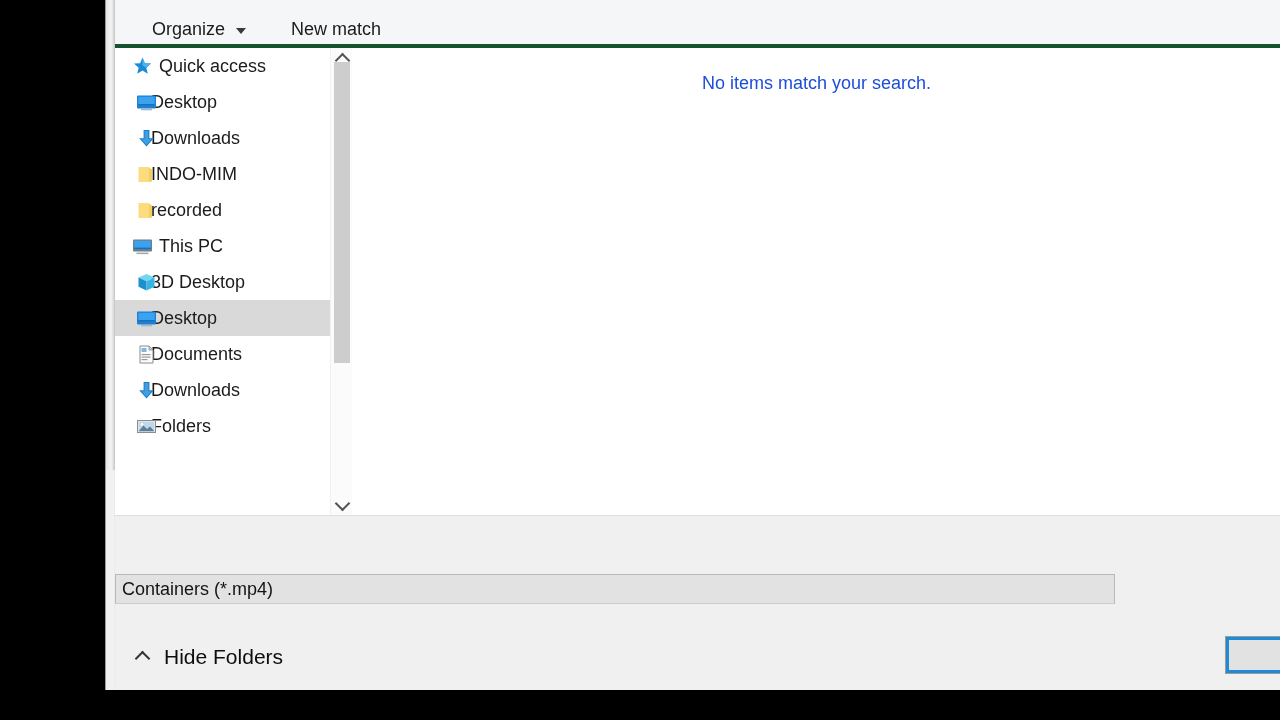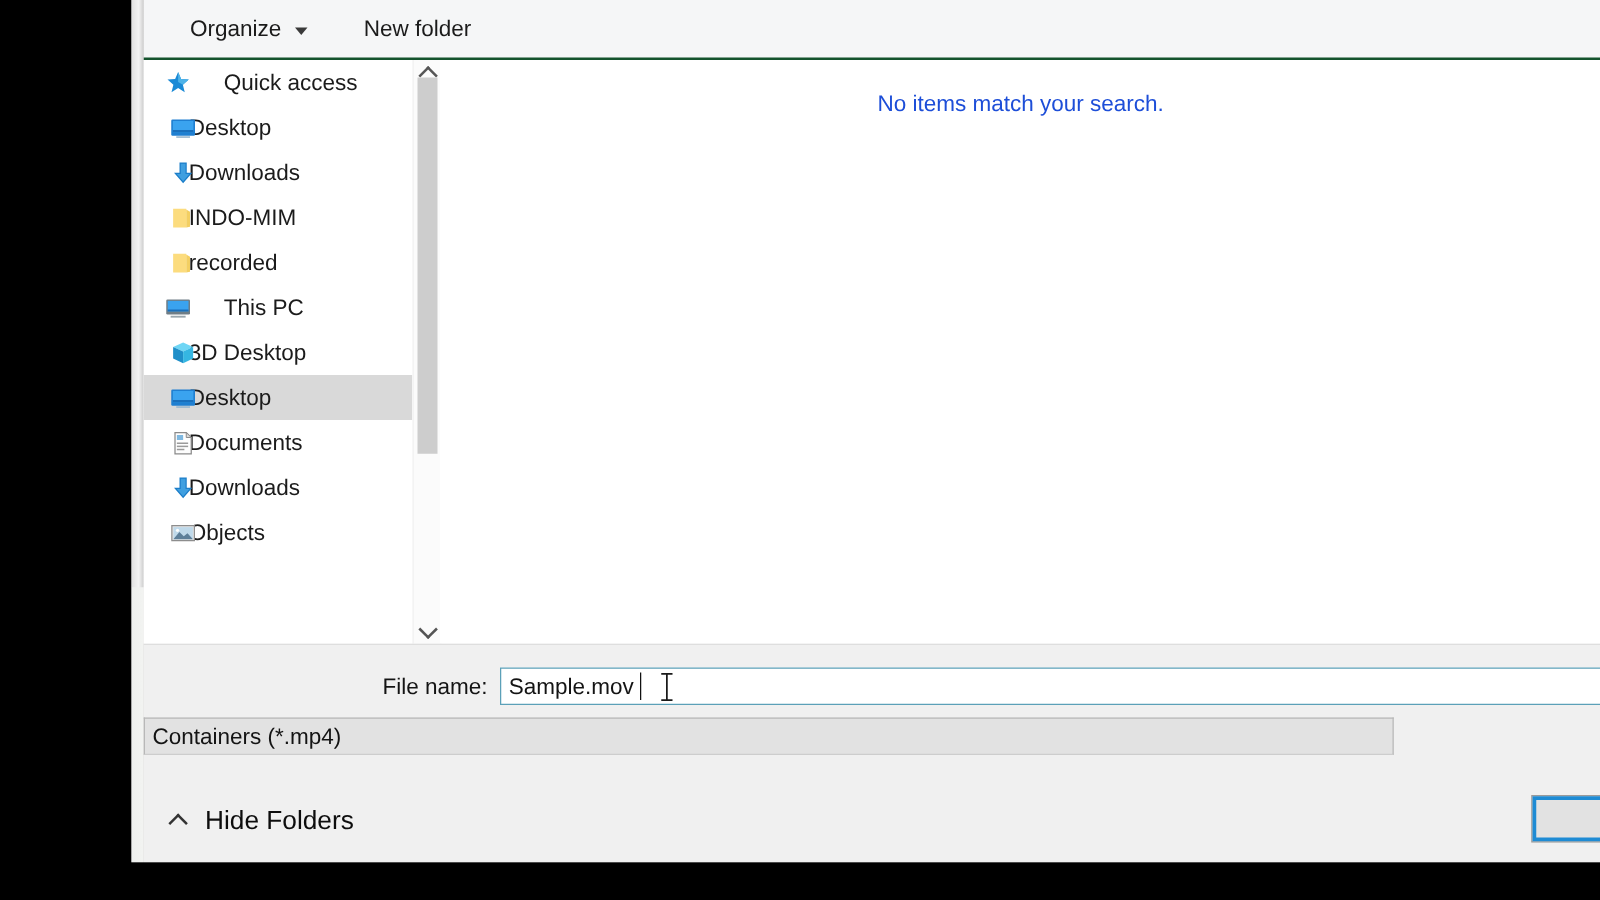--- a/index.html
+++ b/index.html
@@ -50,24 +50,24 @@
   }
 
   
   #toolbar {
     position: absolute;
     left: 10px;
     top: 0;
     right: 0;
     height: 48px;
     background: #f5f6f7;
-    border-bottom: 2px solid #14532d;
-    box-sizing: border-box;
-    display: flex;
-    align-items: center;
+    border-bottom: 4px solid #14532d;
+    box-sizing: border-box;
+    display: flex;
+    align-items: flex-end;
   }
   .tb-btn {
     display: flex;
     align-items: center;
     height: 30px;
     padding: 0 10px;
     margin-left: 8px;
     font-size: 18px;
     color: #1b1b1b;
     cursor: default;
@@ -101,21 +101,21 @@
     width: 215px;
     height: 467px;
     background: #ffffff;
     overflow: hidden;
   }
   .nav-item {
     position: relative;
     display: flex;
     align-items: center;
     height: 36px;
-    padding-left: 64px;
+    padding-left: 44px;
     font-size: 18px;
     color: #1b1b1b;
     cursor: default;
     white-space: nowrap;
   }
   .nav-item.indent { padding-left: 36px; }
   .nav-item.selected { background: #d9d9d9; }
   .nav-icon {
     position: absolute;
     left: 16px;
@@ -332,21 +332,21 @@
 
     <div class="win-edge"></div>
     <div class="win-edge-low"></div>
 
     <div id="toolbar">
       <div class="tb-btn" id="organize-btn">
         <span>Organize</span>
         <span class="caret-down"></span>
       </div>
       <div class="tb-btn" id="newfolder-btn">
-        <span>New folder</span>
+        <span>New match</span>
       </div>
     </div>
 
     <div id="body-area">
 
       <div id="navpane">
 
         <div class="nav-item">
           <span class="nav-icon">
             <svg width="21" height="21" viewBox="0 0 21 21">
@@ -461,51 +461,41 @@
 
         <div class="nav-item indent">
           <span class="nav-icon">
             <svg width="21" height="21" viewBox="0 0 21 21">
               <rect x="1.5" y="4.5" width="18" height="12" fill="#e9e9e9" stroke="#8d8d8d" stroke-width="1"></rect>
               <rect x="2.7" y="5.7" width="15.6" height="9.6" fill="#bfd9ea"></rect>
               <path d="M2.7 15.3 L7.5 9.5 L11 13 L14 10.6 L18.3 15.3 Z" fill="#5d7f99"></path>
               <circle cx="6" cy="8.2" r="1.3" fill="#fdfdfd"></circle>
             </svg>
           </span>
-          <span class="nav-label">Objects</span>
+          <span class="nav-label">Folders</span>
         </div>
       </div>
 
       <div id="navscroll">
         <div class="sb-arrow up">
           <span class="sb-chev up"></span>
         </div>
         <div id="sb-thumb"></div>
         <div class="sb-arrow down">
           <span class="sb-chev down"></span>
         </div>
       </div>
 
       <div id="listpane">
         <div id="empty-msg">No items match your search.</div>
       </div>
     </div>
 
     <div id="form-area">
 
-      <div class="form-row" id="row-filename">
-        <div class="form-label">File name:</div>
-        <div class="field-wrap">
-          <input id="filename-input" type="text" value="Sample.mov" style="">
-          <div id="text-caret"></div>
-          <svg id="ibeam-cursor" viewBox="0 0 11 23">
-            <path d="M1 1 H10 M5.5 1 V22 M1 22 H10" stroke="#1a1a1a" stroke-width="1.4" fill="none"></path>
-          </svg>
-        </div>
-      </div>
 
       <div class="form-row" id="row-filetype">
         <div class="field-wrap">
           <div id="filetype-select">
             <span>Containers (*.mp4)</span>
           </div>
         </div>
       </div>
     </div>
 

